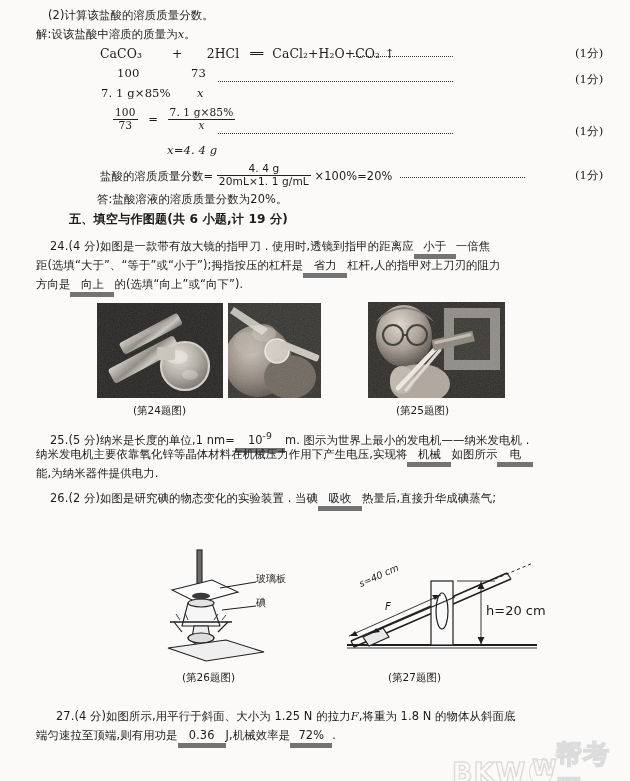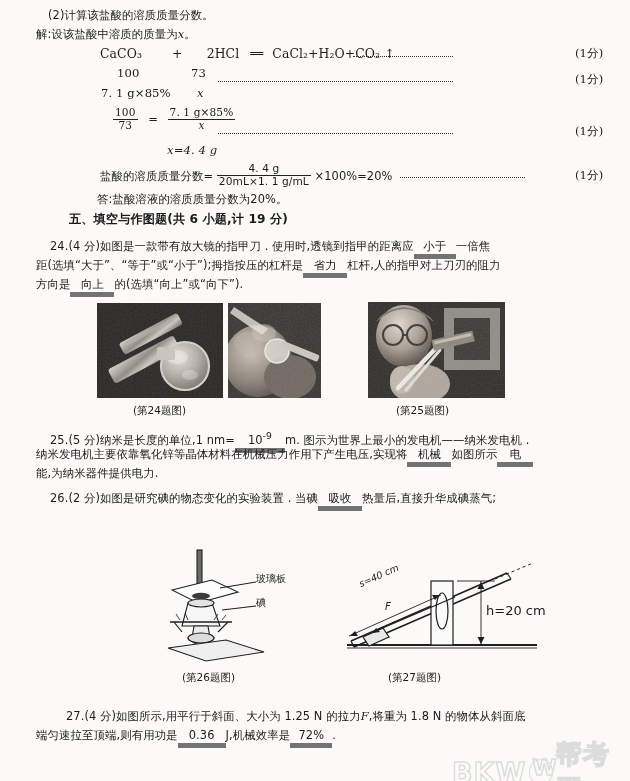--- a/index.html
+++ b/index.html
@@ -319,21 +319,21 @@
 
       <path d="M150 26 L188 10" stroke="#1f1f1f" stroke-width="1" stroke-dasharray="3 3" fill="none"></path>
     </svg>
     <div class="cap" style="left:12px;top:26px;font-size:9.5px;font-style:italic;transform:rotate(-24deg);transform-origin:left top;">s=40 cm</div>
     <div class="cap" style="left:40px;top:48px;font-size:10px;font-style:italic;">F</div>
     <div class="cap" style="left:141px;top:50px;font-size:13px;">h=20 cm</div>
   </div>
 
   <div class="cap" style="left:388px;top:671px;">(第27题图)</div>
 
-  <div class="ln cn" style="left:66px;top:709px;">
+  <div class="ln cn" style="left:56px;top:709px;">
     <span>27.</span><span>(4 分)</span><span>如图所示,用平行于斜面、大小为 1.25 N 的拉力</span><span class="it">F</span><span>,将重为 1.8 N 的物体从斜面底</span>
   </div>
   <div class="ln cn" style="left:36px;top:728px;">
     <span>端匀速拉至顶端,则有用功是</span><span class="blank" style="width:44px;">0.36</span><span>J,机械效率是</span><span class="blank" style="width:38px;">72%</span><span>.</span>
   </div>
 
   <div class="wm" style="left:452px;top:737px;">
     <span class="txt">BKW</span>
     <span style="position:relative;display:inline-block;width:26px;height:26px;">
       <span style="position:absolute;inset:0;border:1.5px solid #dcdcdc;border-radius:50%;"></span>

